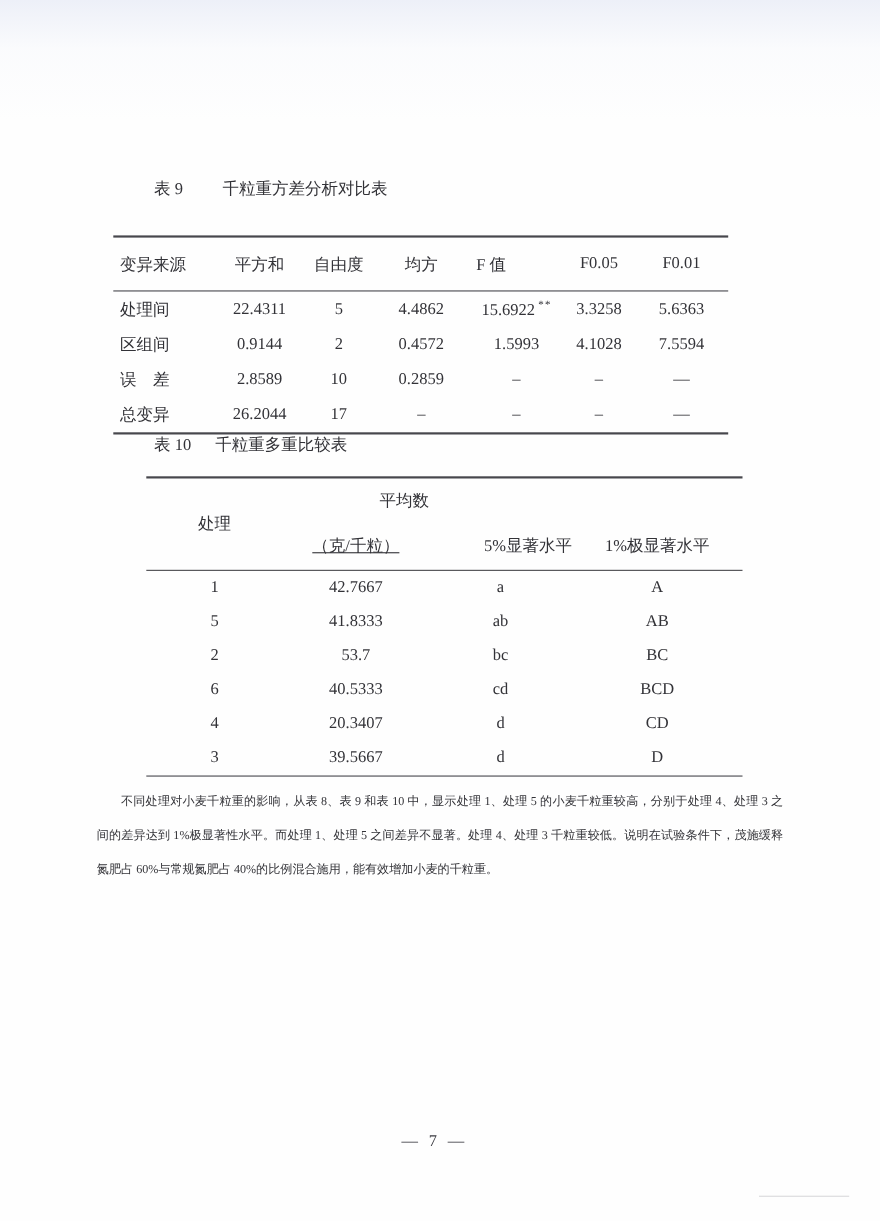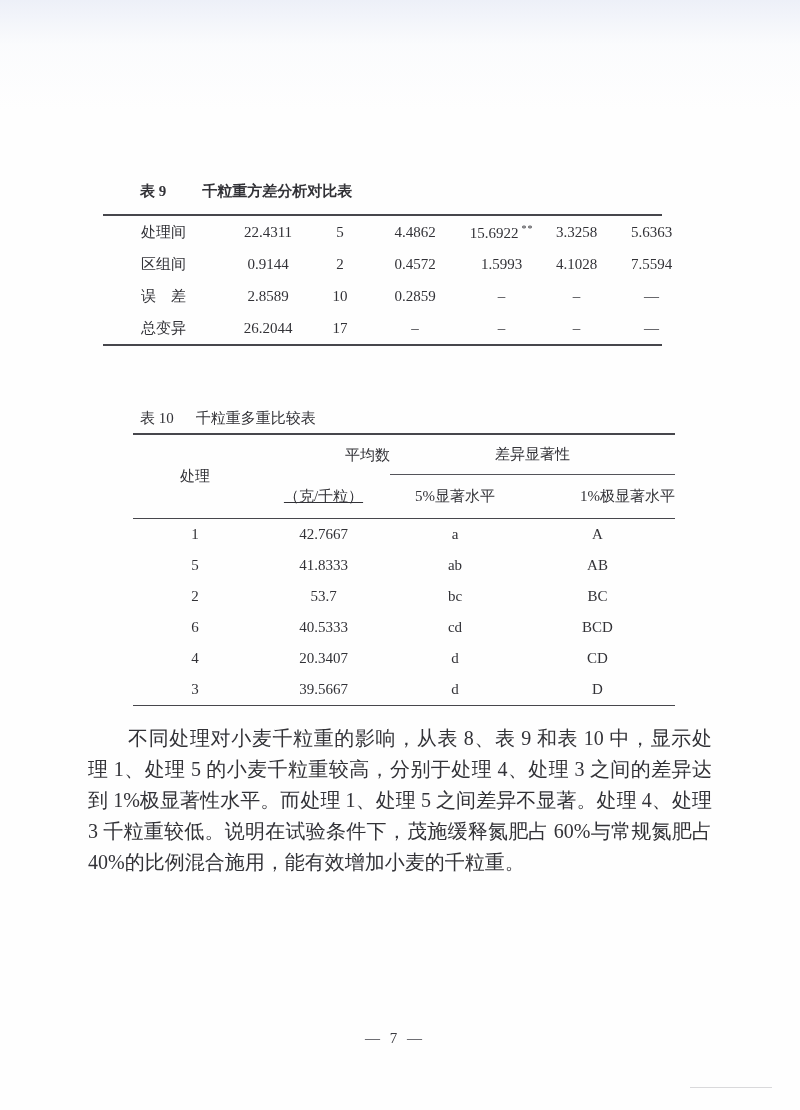--- a/index.html
+++ b/index.html
@@ -15,39 +15,39 @@
     position:absolute; top:0; left:0; width:800px; height:120px;
     background:linear-gradient(180deg, rgba(223,228,243,0.55) 0%, rgba(240,243,250,0.25) 45px, rgba(255,255,255,0) 110px);
     pointer-events:none;
   }
   .scan-edge {
     position:absolute; top:1087px; left:690px; width:82px; height:1px;
     background:#d9d9db;
   }
 
   .caption { position:absolute; font-size:15px; white-space:nowrap; }
-  #t9-caption { top:182px; left:140px;font-weight:bold; }
+  #t9-caption { top:162px; left:140px; }
   #t9-caption .cap-title { margin-left:36px; }
-  #t10-caption { top:409px; left:140px; }
+  #t10-caption { top:395px; left:140px; }
   #t10-caption .cap-title { margin-left:22px; }
 
   
   .t9 {
     position:absolute; top:214px; left:103px; width:559px;
     border-top:2px solid #47474c;
     border-bottom:2px solid #47474c;
     font-size:15px;
   }
   .t9-grid {
     display:grid;
     grid-template-columns:92px 82px 62px 88px 85px 65px 85px;
     align-items:center;
   }
   .t9-head { height:48px; border-bottom:1.5px solid #47474c; }
-  .t9-row  { height:32px;margin-left:32px; }
+  .t9-row  { height:32px; }
   .cell-left   { text-align:left; padding-left:6px; white-space:nowrap; }
   .cell-center { text-align:center; white-space:nowrap; }
   sup.sig { font-size:10px; letter-spacing:1px; margin-left:3px; }
 
   
   .t10 {
     position:absolute; top:433px; left:133px; width:542px;
     border-top:2px solid #47474c;
     border-bottom:1.5px solid #47474c;
     font-size:15px;
@@ -61,32 +61,32 @@
   }
   .h-treatment { grid-column:1; grid-row:1/3; text-align:center; }
   .h-mean1     { grid-column:2; grid-row:1; text-align:right; }
   .h-sig-group {
     grid-column:3/5; grid-row:1; text-align:center;
     height:100%; display:flex; align-items:center; justify-content:center;
     border-bottom:1.2px solid #54545a;
     box-sizing:border-box;
   }
   .h-mean2 { grid-column:2; grid-row:2; text-align:center;text-decoration:underline; }
-  .h-sig5  { grid-column:3; grid-row:2; text-align:center; }
-  .h-sig1  { grid-column:4; grid-row:2; text-align:right; }
+  .h-sig5  { grid-column:3; grid-row:2; text-align:right; }
+  .h-sig1  { grid-column:4; grid-row:2; text-align:center; }
   .t10-row {
     display:grid;
     grid-template-columns:124px 133px 130px 155px;
     height:31px; align-items:center; text-align:center;
   }
 
   
   .body-paragraph {
     position:absolute; top:703px; left:88px; width:624px;
-    font-size:20px; line-height:31px;
+    font-size:11px; line-height:31px;
     text-align:justify; text-justify:inter-ideograph;
     text-indent:2em;
   }
 
   
   .page-number {
     position:absolute; top:1030px; left:0; width:790px;
     text-align:center; font-size:15px; letter-spacing:3px;
     color:#3a3a40;
   }
@@ -94,20 +94,29 @@
 </head>
 <body>
 
 <div class="scan-tint"></div>
 
 <div class="caption" id="t9-caption">
   <span class="cap-label">表 9</span><span class="cap-title">千粒重方差分析对比表</span>
 </div>
 
 <div class="t9">
+  <div class="t9-grid t9-head">
+    <div class="cell-left">变异来源</div>
+    <div class="cell-center">平方和</div>
+    <div class="cell-center">自由度</div>
+    <div class="cell-center">均方</div>
+    <div class="cell-left">F 值</div>
+    <div class="cell-center">F0.05</div>
+    <div class="cell-center">F0.01</div>
+  </div>
 
   <div class="t9-grid t9-row">
     <div class="cell-left">处理间</div>
     <div class="cell-center">22.4311</div>
     <div class="cell-center">5</div>
     <div class="cell-center">4.4862</div>
     <div class="cell-center"><span>15.6922</span><sup class="sig">**</sup></div>
     <div class="cell-center">3.3258</div>
     <div class="cell-center">5.6363</div>
   </div>
@@ -144,21 +153,20 @@
 </div>
 
 <div class="caption" id="t10-caption">
   <span class="cap-label">表 10</span><span class="cap-title">千粒重多重比较表</span>
 </div>
 
 <div class="t10">
   <div class="t10-head">
     <div class="h-treatment">处理</div>
     <div class="h-mean1">平均数</div>
-    <div class="h-sig-group">差异显著性</div>
     <div class="h-mean2">（克/千粒）</div>
     <div class="h-sig5">5%显著水平</div>
     <div class="h-sig1">1%极显著水平</div>
   </div>
 
   <div class="t10-row">
     <div>1</div>
     <div>42.7667</div>
     <div>a</div>
     <div>A</div>

